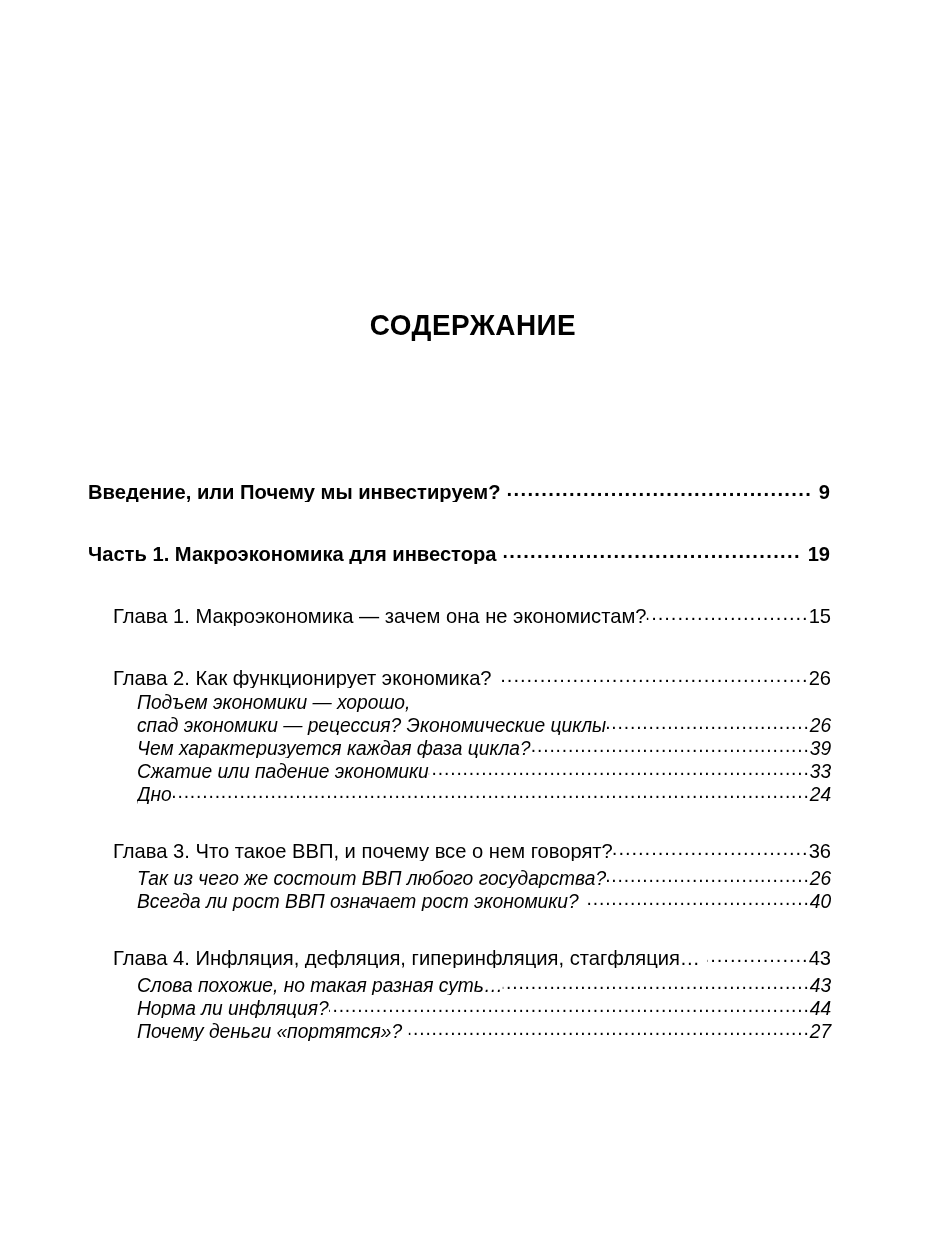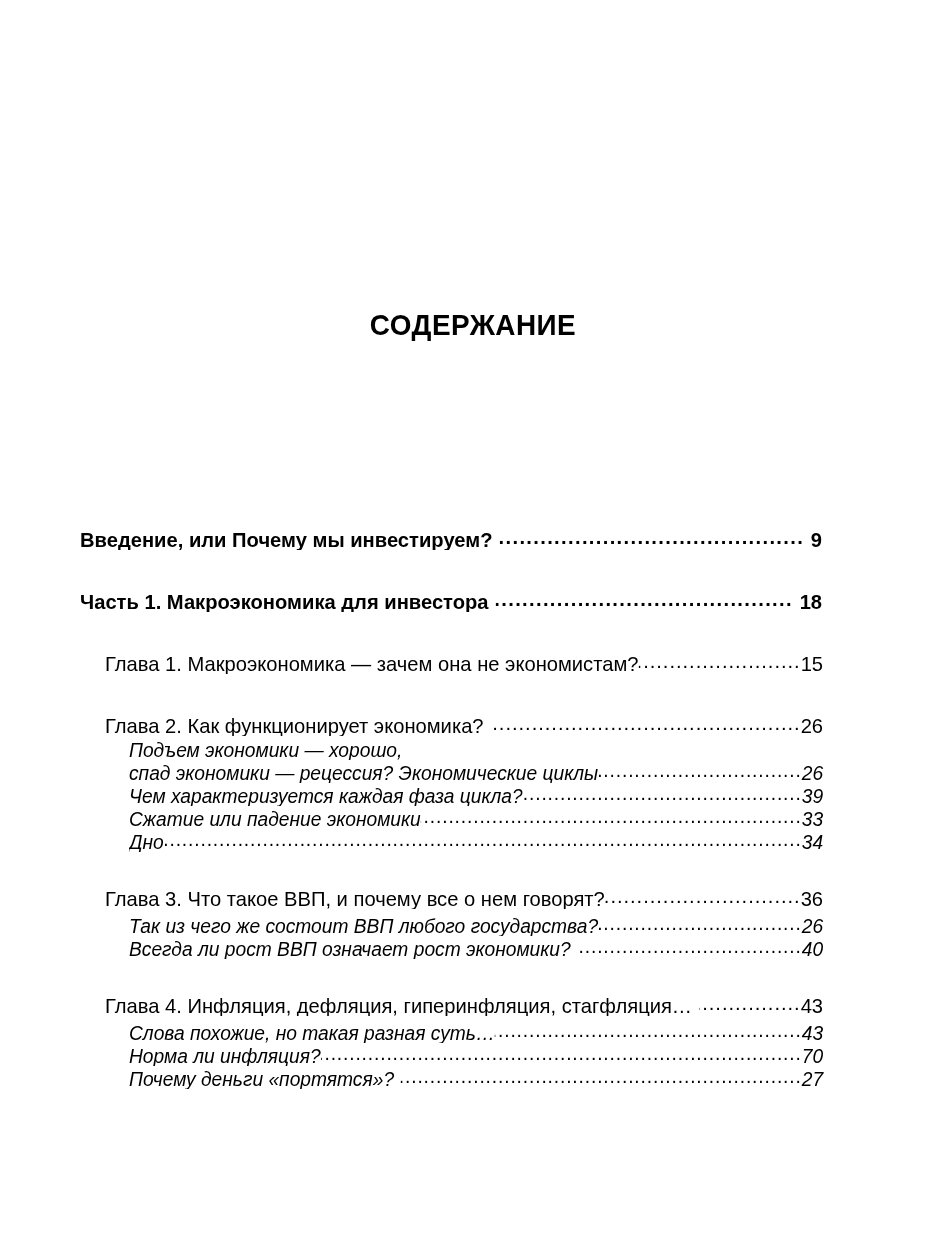--- a/index.html
+++ b/index.html
@@ -36,24 +36,23 @@
     letter-spacing: 0.5px;
     font-stretch: condensed;
     font-family: "Liberation Sans Narrow", "Liberation Sans", sans-serif;
     transform: scaleX(0.93);
     transform-origin: center center;
   }
 
   
   .toc-body {
     position: absolute;
-    left: 80px;
+    left: 88px;
     top: 478px;
     width: 742px;
-    margin-top: 48px;
   }
 
   .entry {
     display: flex;
     align-items: baseline;
     width: 100%;
     white-space: nowrap;
     line-height: 1.0;
   }
 
@@ -143,21 +142,21 @@
       <span class="txt" style="padding-right: 7px;">Введение, или Почему мы инвестируем?</span>
       <span class="leader"></span>
       <span class="pg">9</span>
     </div>
 
     <div class="gap-lg"></div>
 
     <div class="entry lvl-top">
       <span class="txt" style="padding-right: 7px;">Часть 1. Макроэкономика для инвестора</span>
       <span class="leader"></span>
-      <span class="pg">18</span>
+      <span class="pg">19</span>
     </div>
 
     <div class="gap-lg"></div>
 
     <div class="entry lvl-chapter">
       <span class="txt">Глава 1. Макроэкономика — зачем она не экономистам?</span>
       <span class="leader"></span>
       <span class="pg">15</span>
     </div>
 
@@ -190,21 +189,21 @@
 
     <div class="entry lvl-sub">
       <span class="txt">Сжатие или падение экономики</span>
       <span class="leader"></span>
       <span class="pg">33</span>
     </div>
 
     <div class="entry lvl-sub">
       <span class="txt">Дно</span>
       <span class="leader"></span>
-      <span class="pg">34</span>
+      <span class="pg">24</span>
     </div>
 
     <div class="gap-md"></div>
 
     <div class="entry lvl-chapter">
       <span class="txt">Глава 3. Что такое ВВП, и почему все о нем говорят?</span>
       <span class="leader"></span>
       <span class="pg">36</span>
     </div>
 
@@ -234,21 +233,21 @@
 
     <div class="entry lvl-sub">
       <span class="txt">Слова похожие, но такая разная суть…</span>
       <span class="leader"></span>
       <span class="pg">43</span>
     </div>
 
     <div class="entry lvl-sub">
       <span class="txt">Норма ли инфляция?</span>
       <span class="leader"></span>
-      <span class="pg">70</span>
+      <span class="pg">44</span>
     </div>
 
     <div class="entry lvl-sub">
       <span class="txt" style="padding-right: 7px;">Почему деньги «портятся»?</span>
       <span class="leader"></span>
       <span class="pg">27</span>
     </div>
 
   </div>
 </div>

